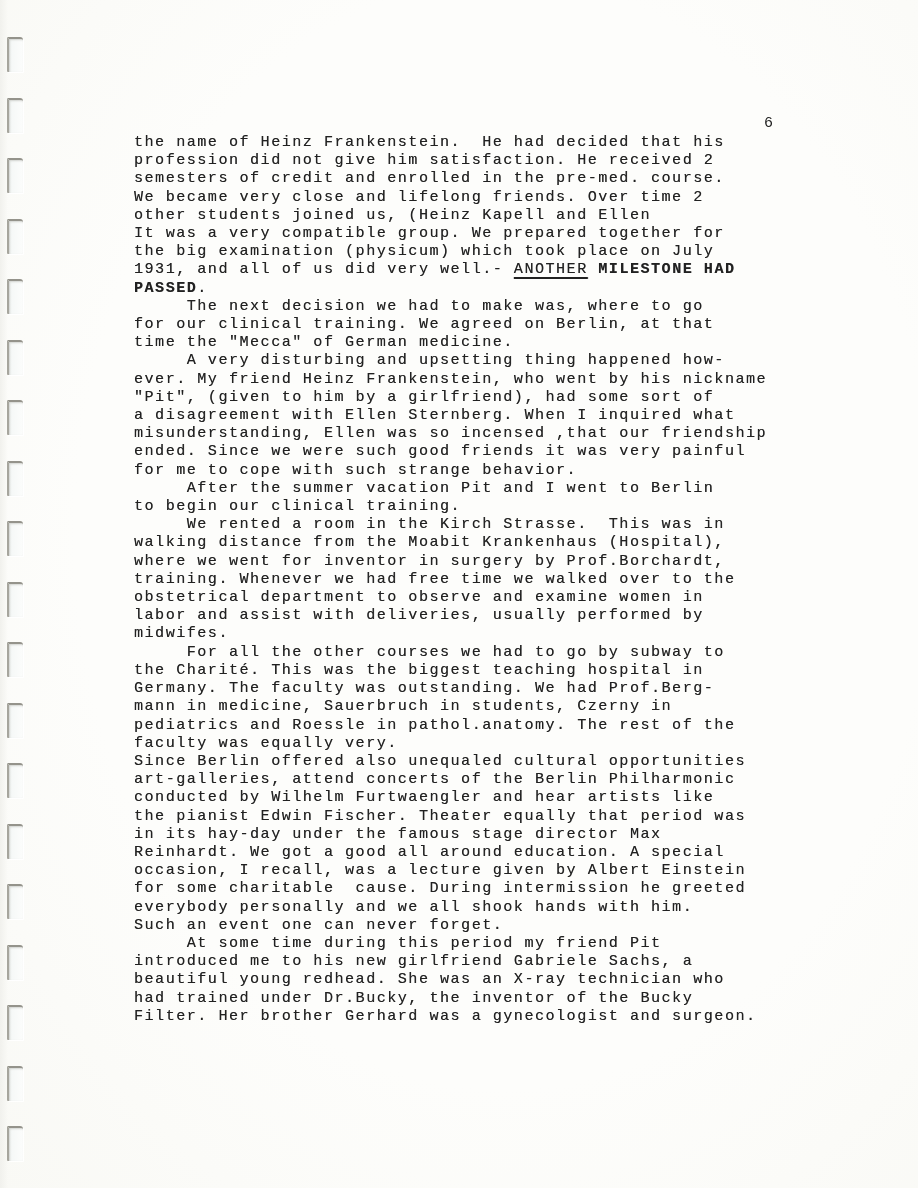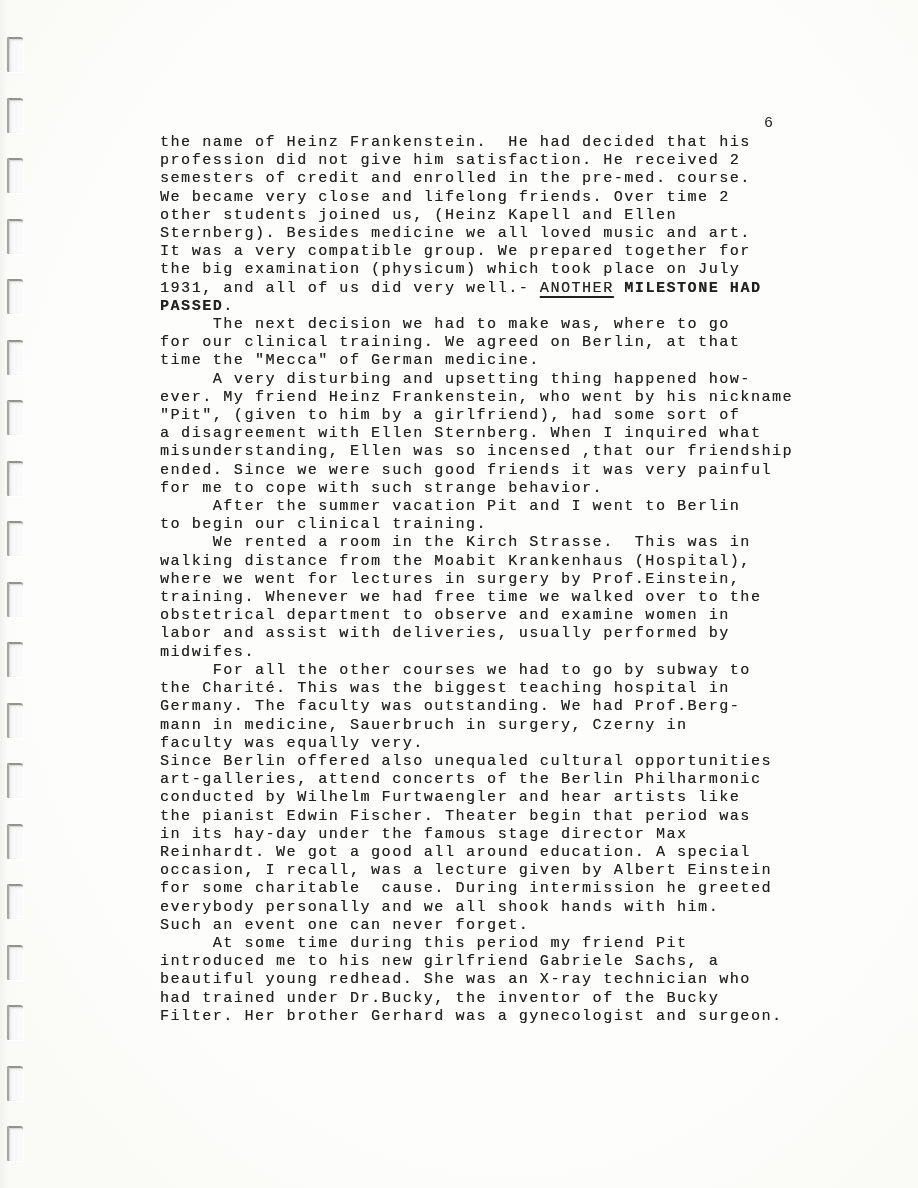--- a/index.html
+++ b/index.html
@@ -40,21 +40,21 @@
   .page-number {
     position: absolute;
     left: 764px;
     top: 115px;
     font-size: 15px;
     letter-spacing: 1.55px;
     line-height: 18.2px;
   }
   .text-block {
     position: absolute;
-    left: 160px;
+    left: 134px;
     top: 134px;
     width: 720px;
   }
   .line {
     white-space: pre;
     font-size: 15px;
     line-height: 18.2px;
     letter-spacing: 1.55px;
     text-shadow: 0.25px 0 0 rgba(30,30,30,0.55);
   }
@@ -94,53 +94,53 @@
       <div class="hole" style="top: 1065.5px;"></div>
       <div class="hole" style="top: 1126px;"></div>
     </div>
   <div class="page-number">6</div>
   <div class="text-block">
       <div class="line"><span>the name of Heinz Frankenstein.  He had decided that his</span></div>
       <div class="line"><span>profession did not give him satisfaction. He received 2</span></div>
       <div class="line"><span>semesters of credit and enrolled in the pre-med. course.</span></div>
       <div class="line"><span>We became very close and lifelong friends. Over time 2</span></div>
       <div class="line"><span>other students joined us, (Heinz Kapell and Ellen</span></div>
-      <div class="line"><span>Sternberg). Besides medicine we all loved music and art.</span></div>
       <div class="line"><span>It was a very compatible group. We prepared together for</span></div>
       <div class="line"><span>the big examination (physicum) which took place on July</span></div>
       <div class="line"><span>1931, and all of us did very well.- </span><span class="u">ANOTHER</span><span> </span><span class="bu">MILESTONE</span><span> </span><span class="bu">HAD</span></div>
       <div class="line"><span class="bu">PASSED</span><span>.</span></div>
       <div class="line"><span>     The next decision we had to make was, where to go</span></div>
       <div class="line"><span>for our clinical training. We agreed on Berlin, at that</span></div>
       <div class="line"><span>time the "Mecca" of German medicine.</span></div>
       <div class="line"><span>     A very disturbing and upsetting thing happened how-</span></div>
       <div class="line"><span>ever. My friend Heinz Frankenstein, who went by his nickname</span></div>
       <div class="line"><span>"Pit", (given to him by a girlfriend), had some sort of</span></div>
       <div class="line"><span>a disagreement with Ellen Sternberg. When I inquired what</span></div>
       <div class="line"><span>misunderstanding, Ellen was so incensed ,that our friendship</span></div>
       <div class="line"><span>ended. Since we were such good friends it was very painful</span></div>
       <div class="line"><span>for me to cope with such strange behavior.</span></div>
       <div class="line"><span>     After the summer vacation Pit and I went to Berlin</span></div>
       <div class="line"><span>to begin our clinical training.</span></div>
       <div class="line"><span>     We rented a room in the Kirch Strasse.  This was in</span></div>
       <div class="line"><span>walking distance from the Moabit Krankenhaus (Hospital),</span></div>
-      <div class="line"><span>where we went for lectures in surgery by Prof.Einstein,</span></div>
+      <div class="line"><span>where we went for inventor in surgery by Prof.Borchardt,</span></div>
       <div class="line"><span>training. Whenever we had free time we walked over to the</span></div>
       <div class="line"><span>obstetrical department to observe and examine women in</span></div>
       <div class="line"><span>labor and assist with deliveries, usually performed by</span></div>
       <div class="line"><span>midwifes.</span></div>
       <div class="line"><span>     For all the other courses we had to go by subway to</span></div>
       <div class="line"><span>the Charité. This was the biggest teaching hospital in</span></div>
       <div class="line"><span>Germany. The faculty was outstanding. We had Prof.Berg-</span></div>
-      <div class="line"><span>mann in medicine, Sauerbruch in surgery, Czerny in</span></div>
+      <div class="line"><span>mann in medicine, Sauerbruch in students, Czerny in</span></div>
+      <div class="line"><span>pediatrics and Roessle in pathol.anatomy. The rest of the</span></div>
       <div class="line"><span>faculty was equally very.</span></div>
       <div class="line"><span>Since Berlin offered also unequaled cultural opportunities</span></div>
       <div class="line"><span>art-galleries, attend concerts of the Berlin Philharmonic</span></div>
       <div class="line"><span>conducted by Wilhelm Furtwaengler and hear artists like</span></div>
-      <div class="line"><span>the pianist Edwin Fischer. Theater begin that period was</span></div>
+      <div class="line"><span>the pianist Edwin Fischer. Theater equally that period was</span></div>
       <div class="line"><span>in its hay-day under the famous stage director Max</span></div>
       <div class="line"><span>Reinhardt. We got a good all around education. A special</span></div>
       <div class="line"><span>occasion, I recall, was a lecture given by Albert Einstein</span></div>
       <div class="line"><span>for some charitable  cause. During intermission he greeted</span></div>
       <div class="line"><span>everybody personally and we all shook hands with him.</span></div>
       <div class="line"><span>Such an event one can never forget.</span></div>
       <div class="line"><span>     At some time during this period my friend Pit</span></div>
       <div class="line"><span>introduced me to his new girlfriend Gabriele Sachs, a</span></div>
       <div class="line"><span>beautiful young redhead. She was an X-ray technician who</span></div>
       <div class="line"><span>had trained under Dr.Bucky, the inventor of the Bucky</span></div>

